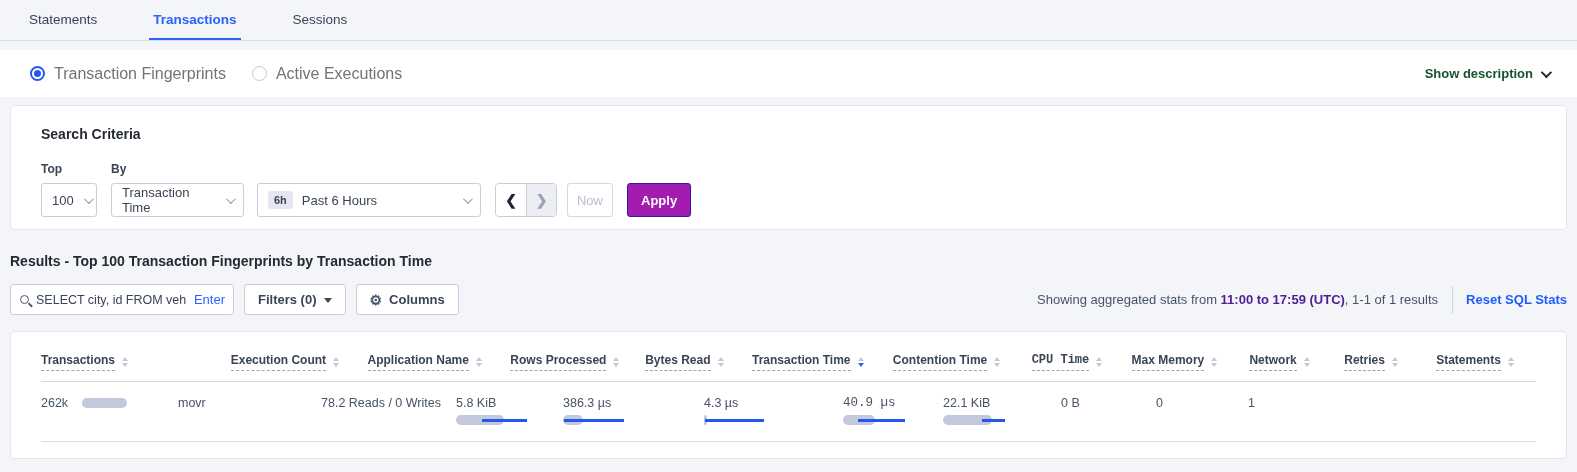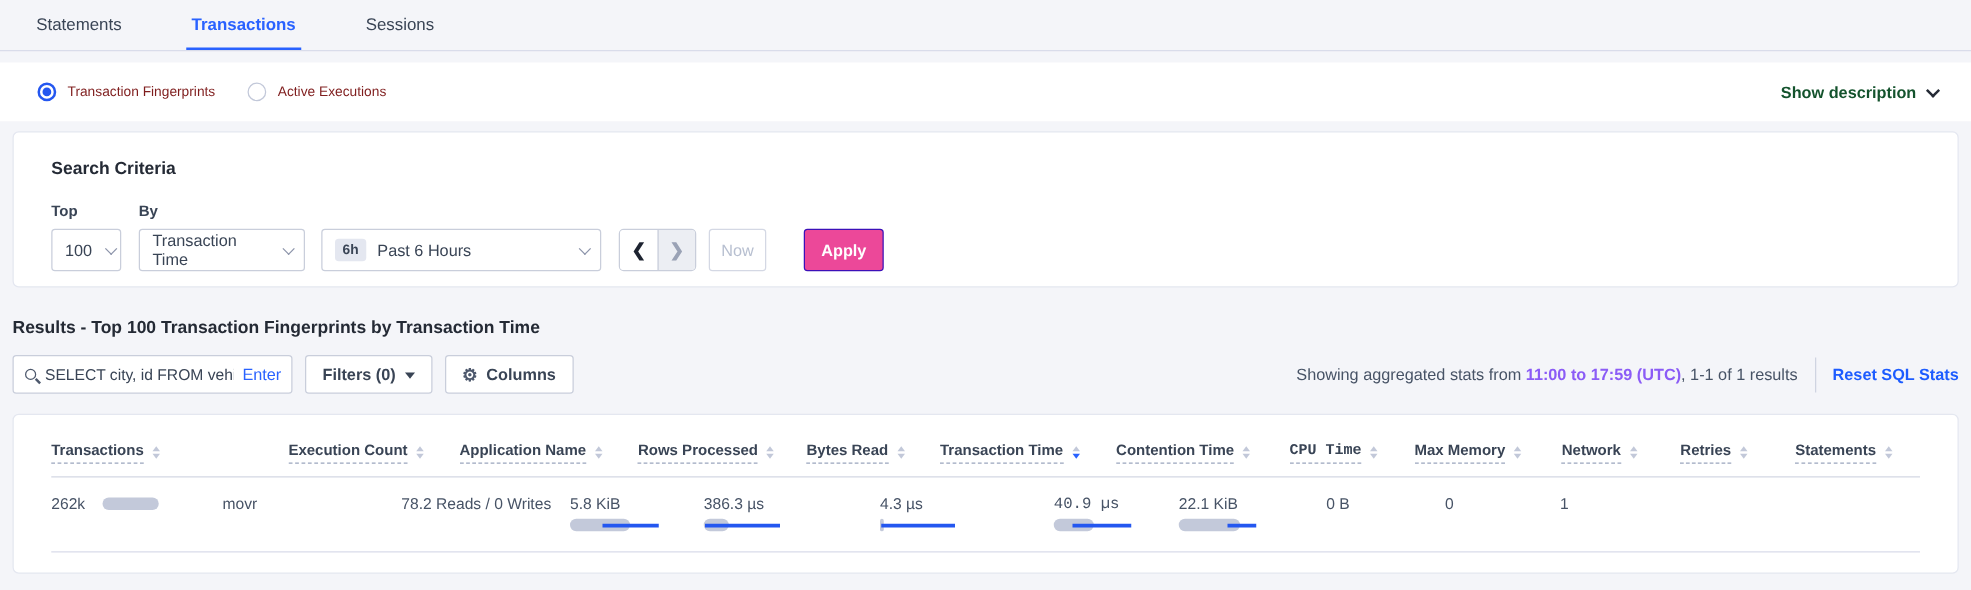--- a/index.html
+++ b/index.html
@@ -20,21 +20,21 @@
   
   .radio-strip { background:#fff; height:47px; display:flex; align-items:center;
                  padding:0 28px 0 30px; margin-top:9px; justify-content:space-between; }
   .radio-group { display:flex; align-items:center; gap:26px; }
   .radio-opt { display:flex; align-items:center; gap:9px; cursor:pointer; }
   .radio-circle { width:15px; height:15px; border-radius:50%; border:1.5px solid #c2c8d9;
                   background:#fff; position:relative; flex:0 0 auto; }
   .radio-opt.selected .radio-circle { border:2px solid #2457f0; }
   .radio-opt.selected .radio-circle::after { content:""; position:absolute; left:2px; top:2px;
                   width:7px; height:7px; border-radius:50%; background:#2457f0; }
-  .radio-label { font-size:11px; color:#7f1d1d; }
+  .radio-label { font-size:16px; color:#737373; }
   .show-desc { display:flex; align-items:center; gap:8px; font-size:13px; color:#14532d;
                font-weight:bold; cursor:pointer; }
   .chev-down { width:8px; height:8px; border-right:2px solid #242a35; border-bottom:2px solid #242a35;
                transform:rotate(45deg) translateY(-2px); }
   
   .card { background:#fff; border:1px solid #e4e7f0; border-radius:5px; margin:0 10px; }
   .criteria-card { margin-top:8px; padding:20px 20px 24px 20px; height:125px; }
   .criteria-title { font-size:14px; font-weight:bold; color:#242a35; padding-left:10px; }
   .criteria-form { display:flex; align-items:flex-end; margin-top:20px; padding-left:10px; }
   .field { display:flex; flex-direction:column; gap:7px; }
@@ -48,22 +48,22 @@
               border-radius:3px; padding:3px 6px; margin-right:9px; }
   .nav-group { display:flex; margin-left:14px; border-radius:4px; overflow:hidden;
                border:1px solid #c9cedb; height:34px; }
   .nav-btn { width:30px; display:flex; align-items:center; justify-content:center;
              font-size:14px; cursor:pointer; background:#fff; color:#1d2330; font-weight:bold; }
   .nav-btn + .nav-btn { border-left:1px solid #c9cedb; }
   .nav-btn.disabled { background:#eceef3; color:#9aa2b5; cursor:default; }
   .now-btn { margin-left:10px; height:34px; width:46px; border:1px solid #d4d8e4; border-radius:3px;
              background:#fff; color:#b7bfd0; font-size:13px; display:flex; align-items:center;
              justify-content:center; cursor:pointer; }
-  .apply-btn { margin-left:30px; height:34px; padding:0 13px; border-radius:3px;
-               background:#ec4899; border:1px solid #3c10b8; color:#fff; font-weight:bold;
+  .apply-btn { margin-left:14px; height:34px; padding:0 13px; border-radius:3px;
+               background:#a21caf; border:1px solid #3c10b8; color:#fff; font-weight:bold;
                font-size:13px; display:flex; align-items:center; cursor:pointer; }
   
   .results-title { font-size:14px; font-weight:bold; color:#242a35; margin:23px 0 0 10px; }
   .controls-row { display:flex; align-items:center; margin:15px 10px 0 10px; }
   .search-box { width:224px; height:31px; border:1px solid #c9cedb; border-radius:3px;
                 background:#fff; display:flex; align-items:center; padding:0 8px 0 9px; gap:7px; }
   .search-glass { width:9px; height:9px; border:1.5px solid #4d586c; border-radius:50%;
                   position:relative; flex:0 0 auto; }
   .search-glass::after { content:""; position:absolute; width:5px; height:1.5px; background:#4d586c;
                   transform:rotate(45deg); left:7px; top:8px; }
@@ -73,21 +73,21 @@
   .ctl-btn { height:31px; border:1px solid #c9cedb; border-radius:3px; background:#fff;
              display:flex; align-items:center; gap:7px; padding:0 13px; font-size:13px;
              font-weight:bold; color:#394455; cursor:pointer; }
   .filters-btn { margin-left:10px;text-align:center; }
   .columns-btn { margin-left:10px; }
   .caret { width:0; height:0; border-left:4px solid transparent; border-right:4px solid transparent;
            border-top:5px solid #394455; margin-top:1px; }
   .gear { font-size:14px; color:#4d586c; line-height:1; }
   .stats-area { margin-left:auto; display:flex; align-items:center; }
   .stats-text { font-size:13px; color:#475366; }
-  .stats-text b { color:#8b5cf6; }
+  .stats-text b { color:#4c1d95; }
   .v-divider { width:1px; height:28px; background:#cfd4e1; margin:0 13px 0 14px; }
   .reset-link { color:#1d5cff; font-size:13px; font-weight:bold; cursor:pointer; }
   
   .table-card { margin-top:16px; padding:10px 30px 16px; }
   .thead { display:flex; align-items:center; height:40px; border-bottom:1px solid #d4d8e4; }
   .th { display:flex; align-items:center; gap:7px; font-size:12px; font-weight:bold;
         color:#394455; padding-right:6px; }
   .th-label { border-bottom:1px dashed #9aa5bd; padding-bottom:3px; cursor:pointer; }
   .sort { display:flex; flex-direction:column; gap:2px; cursor:pointer; }
   .tri-up { width:0; height:0; border-left:3.5px solid transparent; border-right:3.5px solid transparent;

